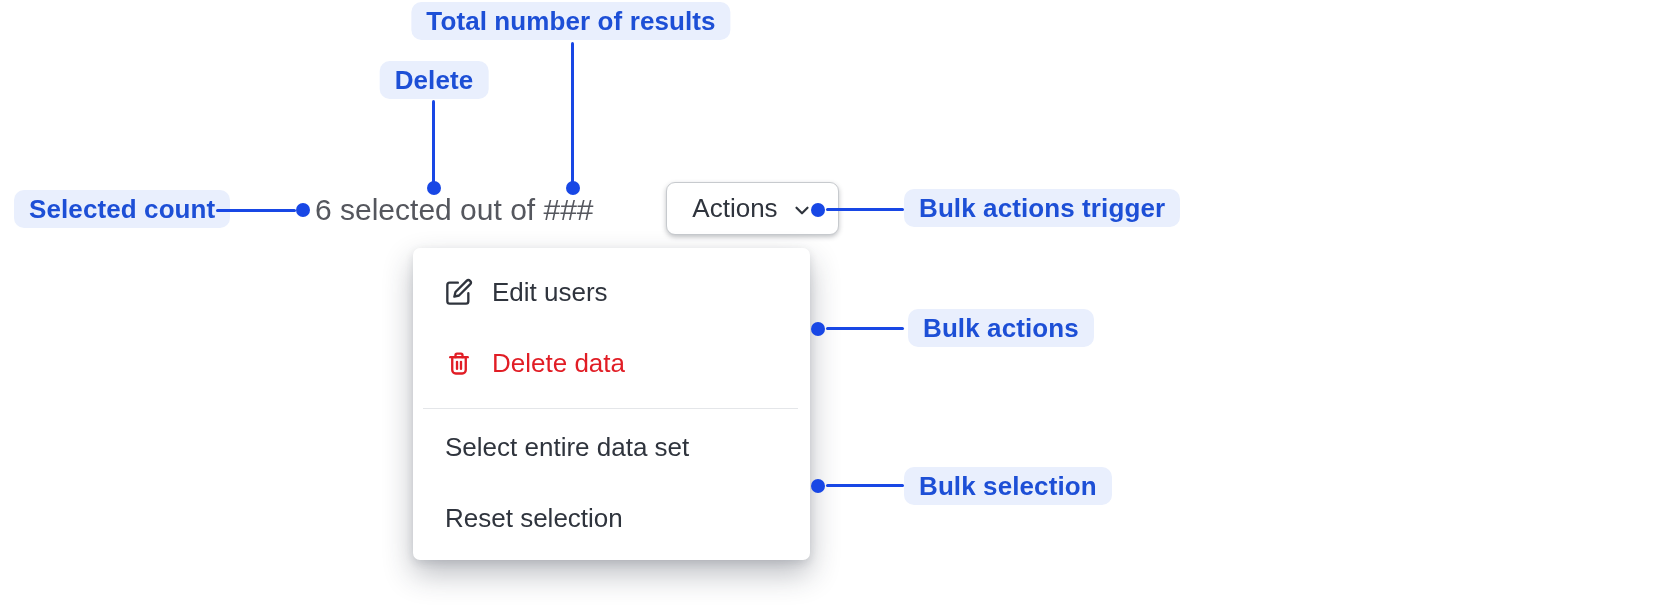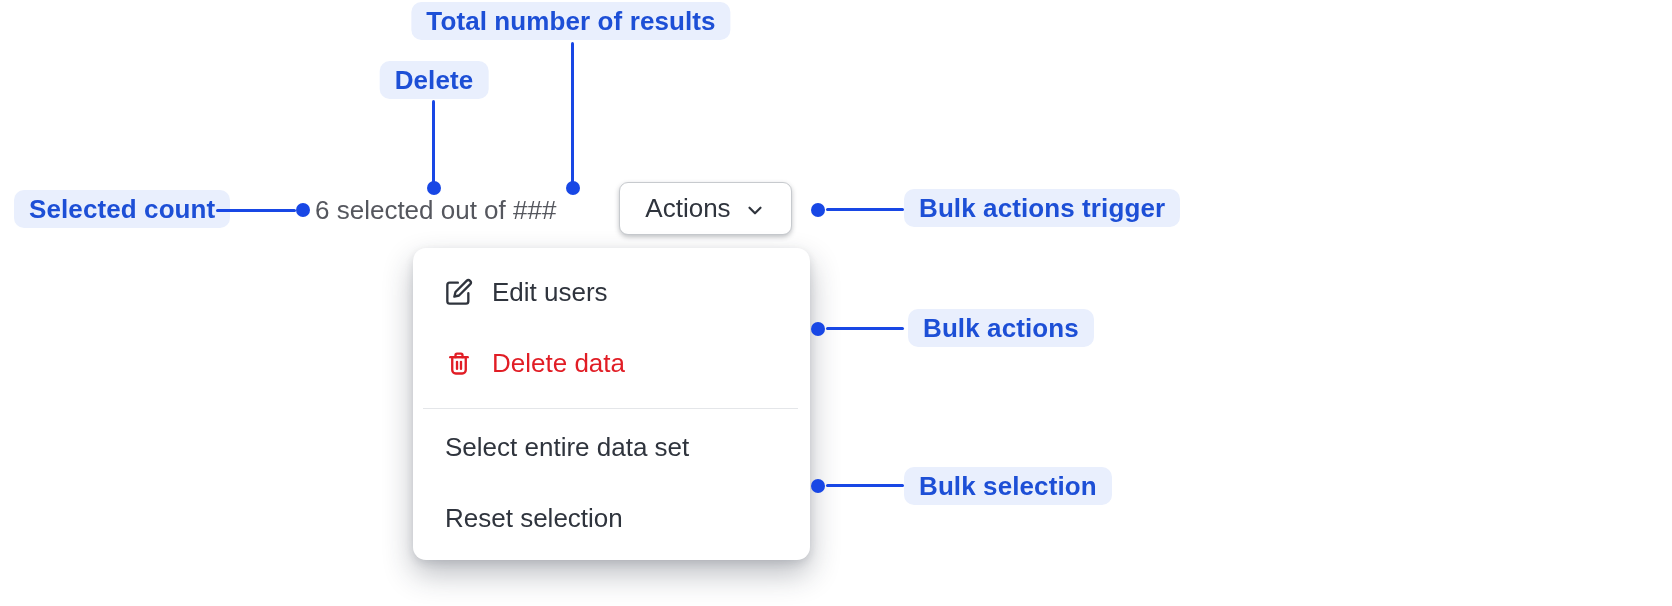--- a/index.html
+++ b/index.html
@@ -47,28 +47,28 @@
     height: 14px;
     border-radius: 50%;
     background: var(--connector, #1847e5);
   }
 
   
   .selection-message {
     position: absolute;
     left: 315px;
     top: 193px;
-    font-size: 26px;
+    font-size: 30px;
     line-height: 34px;
     color: var(--message-text, #55575e);
     white-space: nowrap;
   }
   .actions-button {
     position: absolute;
-    left: 619px;
+    left: 666px;
     top: 182px;
     width: 173px;
     height: 53px;
     display: flex;
     align-items: center;
     justify-content: center;
     gap: 13px;
     background: #ffffff;
     border: 1.5px solid var(--button-border, #c7cace);
     border-radius: 9px;
@@ -81,21 +81,21 @@
   .actions-button .chevron { display: flex; margin-top: 2px; }
 
   
   .menu {
     position: absolute;
     left: 413px;
     top: 248px;
     width: 397px;
     height: 312px;
     background: #ffffff;
-    border-radius: 13px;
+    border-radius: 7px;
     box-shadow: 0 14px 30px rgba(33, 41, 56, 0.30), 0 3px 8px rgba(33, 41, 56, 0.12);
   }
   .menu-item {
     position: absolute;
     left: 32px;
     right: 16px;
     height: 52px;
     display: flex;
     align-items: center;
     gap: 19px;

